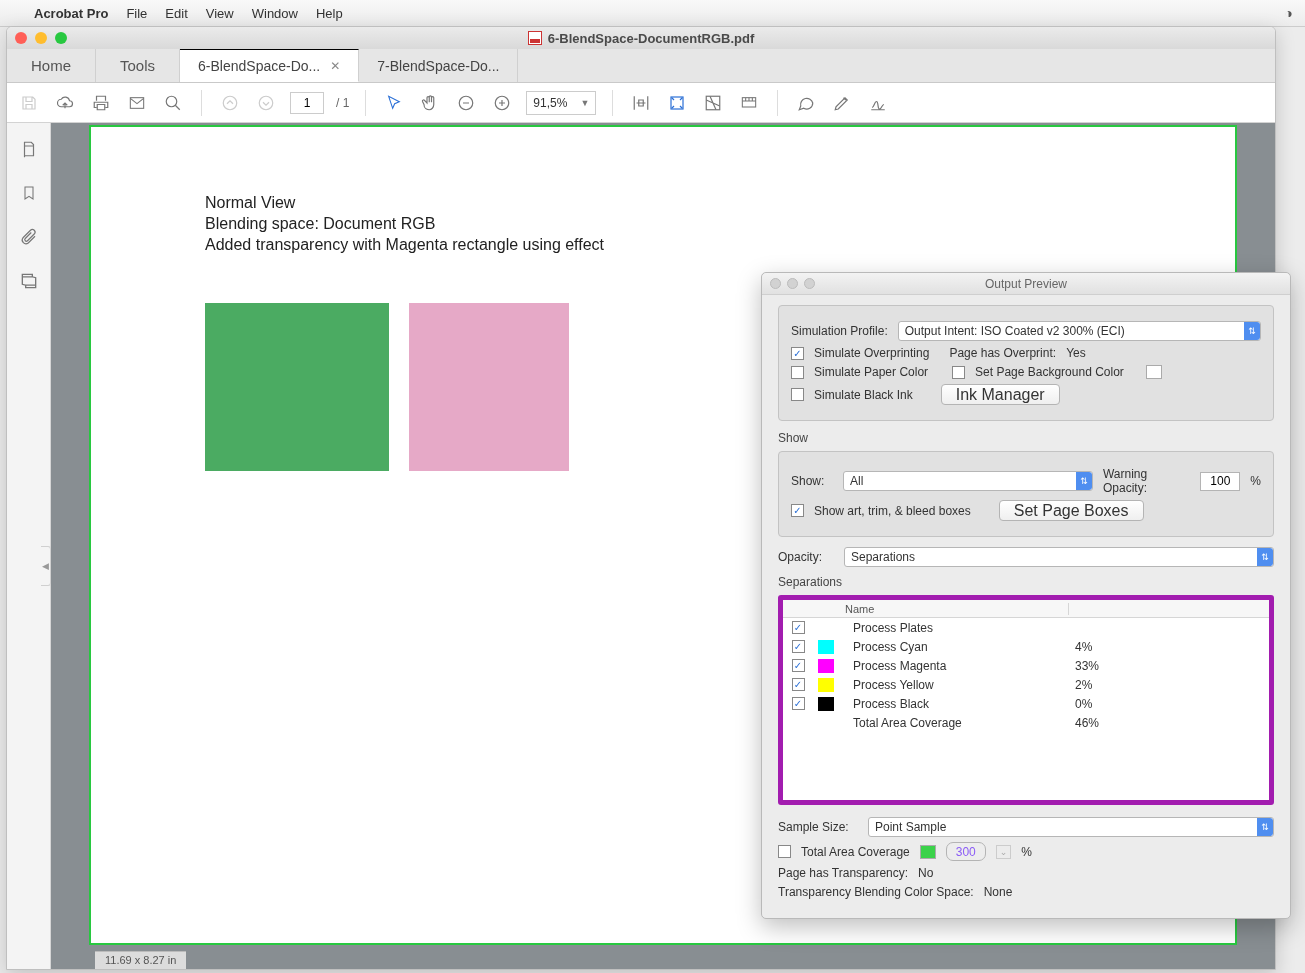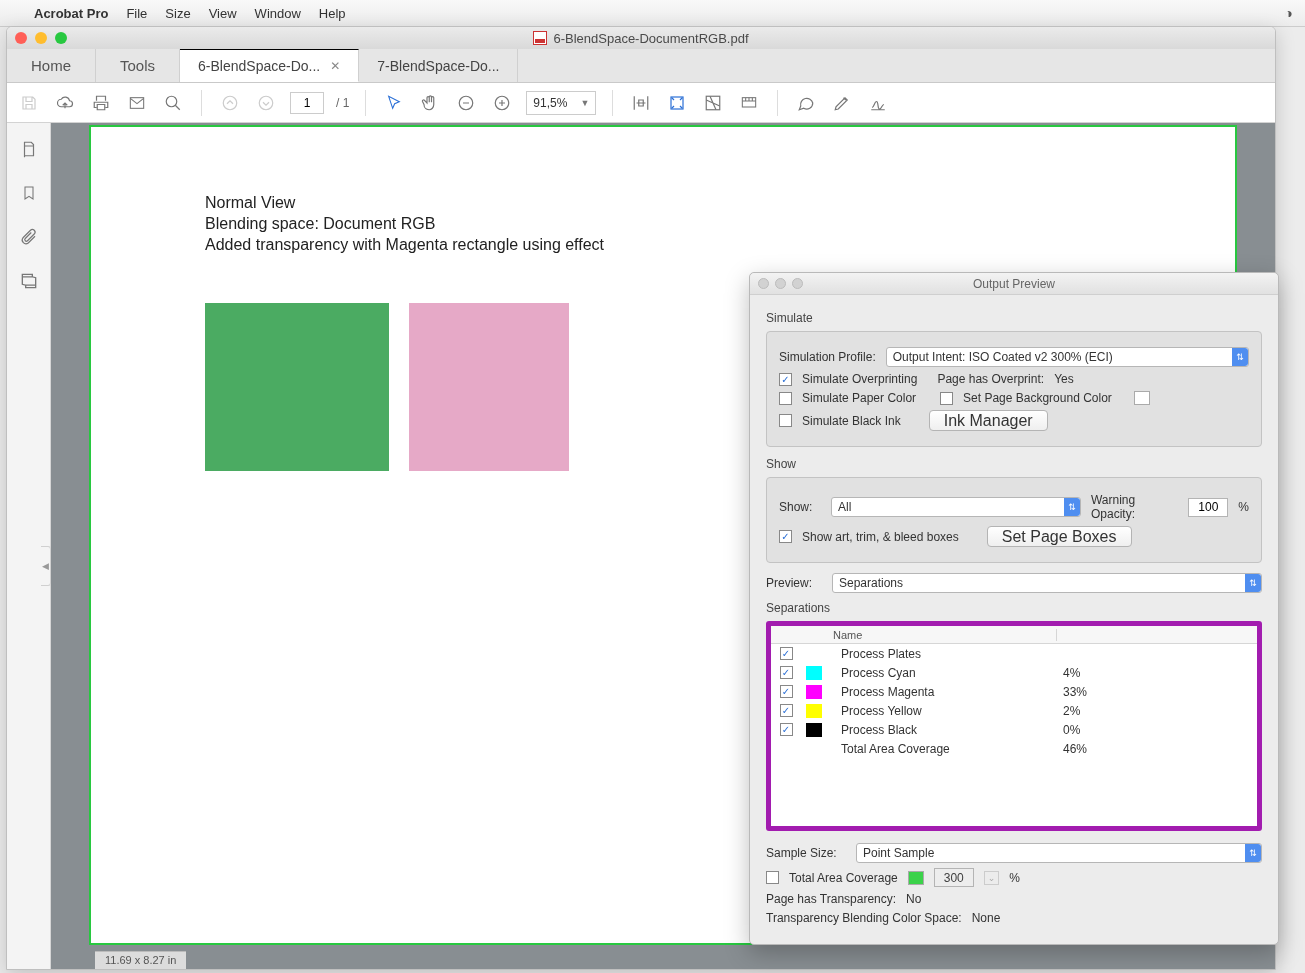--- a/index.html
+++ b/index.html
@@ -10,21 +10,21 @@
 .menubar .apple { font-size: 15px; margin-right: 4px; }
 .menubar .appname { font-weight: 600; }
 .menubar .right { margin-left: auto; font-size: 14px; color: #555; }
 
 
 .window { position: absolute; left: 6px; top: 26px; width: 1270px; height: 944px; background: #f4f4f4; border: 1px solid #bfbfbf; border-radius: 6px 6px 0 0; box-shadow: 0 6px 20px rgba(0,0,0,0.18); overflow: hidden; }
 .titlebar { height: 22px; background: linear-gradient(#ebebeb,#d9d9d9); display: flex; align-items: center; padding: 0 8px; position: relative; }
 .traffic { display: flex; gap: 8px; }
 .traffic span { width: 12px; height: 12px; border-radius: 50%; display: inline-block; }
 .tr { background: #ff5f57; } .ty { background: #ffbd2e; } .tg { background: #28c840; }
-.titlebar .title { position: absolute; left: 0; right: 0; text-align: center; font-size: 13px; color: #4a4a4a; display: flex; justify-content: center; align-items: center; gap: 6px; }
+.titlebar .title { position: absolute; left: 0; right: 0; text-align: center; font-size: 13px; color: #4a4a4a; display: flex; justify-content: center; align-items: center; gap: 6px; font-weight: bold; }
 .pdf-icon { width: 14px; height: 14px; background: #fff; border: 1px solid #c33; position: relative; }
 .pdf-icon::after { content:""; position:absolute; bottom:1px; left:1px; right:1px; height:4px; background:#c33; }
 
 
 .tabrow { height: 34px; background: #e6e6e6; display: flex; align-items: stretch; border-bottom: 1px solid #c9c9c9; }
 .tabrow .hometab, .tabrow .toolstab { padding: 0 24px; display: flex; align-items: center; font-size: 15px; color: #555; border-right: 1px solid #d0d0d0; cursor: pointer; }
 .doctab { padding: 0 18px; display: flex; align-items: center; font-size: 14px; color: #444; border-right: 1px solid #d0d0d0; position: relative; cursor: pointer; background:#e6e6e6; }
 .doctab.active { background: #fff; border-top: 1px solid #000000; border-bottom: 1px solid #fff; }
 .doctab .close { margin-left: 10px; color: #888; font-size: 12px; }
 
@@ -47,21 +47,21 @@
 .left-rail .tglbtn { position:absolute; right:-1px; top:50%; width:10px; height:40px; background:#f4f4f4; border:1px solid #d0d0d0; border-left:none; border-radius:0 3px 3px 0; display:flex; align-items:center; justify-content:center; font-size:9px; color:#999; cursor:pointer;}
 .doc-area { flex: 1; background: #888e92; position: relative; overflow: hidden; }
 .page { position: absolute; left: 38px; top: 2px; width: 1148px; height: 820px; background: #fff; border: 2px solid #28c840; }
 .page .textblock { position: absolute; left: 114px; top: 66px; font-size: 16px; color: #222; line-height: 1.3; }
 .sq { position: absolute; top: 176px; width: 184px; height: 168px; }
 .sq.green { left: 114px; background: #4bab62; }
 .sq.pink { left: 318px; width: 160px; background: #e6a9c7; }
 .statusbar { position:absolute; left:44px; bottom:0; height:18px; background:#dcdcdc; color:#555; font-size:11px; padding:2px 10px; border-top:1px solid #bbb; }
 
 
-.panel { position: absolute; right: 26px; top: 272px; width: 530px; background: #ececec; border: 1px solid #b9b9b9; border-radius: 5px; box-shadow: 0 8px 24px rgba(0,0,0,0.25); font-size: 12px; color: #333; }
+.panel { position: absolute; right: 14px; top: 272px; width: 530px; background: #ececec; border: 1px solid #b9b9b9; border-radius: 5px; box-shadow: 0 8px 24px rgba(0,0,0,0.25); font-size: 12px; color: #333; }
 .panel-title { height: 22px; background: linear-gradient(#f3f3f3,#e1e1e1); border-bottom: 1px solid #cfcfcf; display: flex; align-items: center; padding: 0 8px; border-radius: 5px 5px 0 0; position:relative;}
 .panel-title .dots{display:flex; gap:6px;}
 .panel-title .dots span{width:11px;height:11px;border-radius:50%;background:#d2d2d2; border:1px solid #bcbcbc;}
 .panel-title .ptxt{position:absolute; left:0; right:0; text-align:center; color:#666;}
 .panel-body { padding: 10px 16px 14px; }
 .section-h { font-size: 12px; color: #444; margin: 6px 0 6px; }
 .inset { background: #e1e1e1; border: 1px solid #c3c3c3; border-radius: 4px; padding: 10px 12px; margin-bottom: 10px; }
 .row { display: flex; align-items: center; gap: 10px; margin: 5px 0; }
 .row label { font-size: 12px; }
 .sel { flex: 1; height: 20px; background: #fff; border: 1px solid #b6b6b6; border-radius: 3px; display: flex; align-items: center; padding: 0 6px; font-size: 12px; position: relative; }
@@ -83,21 +83,21 @@
 .seplist .srow .c4{width:200px; padding-left:6px;}
 .colbox{width:16px;height:14px;}
 </style>
 </head>
 <body>
 
 <div class="menubar">
   <span class="apple"></span>
   <span class="appname">Acrobat Pro</span>
   <span>File</span>
-  <span>Size</span>
+  <span>Edit</span>
   <span>View</span>
   <span>Window</span>
   <span>Help</span>
   <span class="right">◑</span>
 </div>
 
 <div class="window">
   <div class="titlebar">
     <div class="traffic">
       <span class="tr"></span>
@@ -276,21 +276,20 @@
 <div class="panel">
   <div class="panel-title">
     <div class="dots">
         <span></span>
         <span></span>
         <span></span>
       </div>
     <div class="ptxt">Output Preview</div>
   </div>
   <div class="panel-body">
-    <div class="section-h">Simulate</div>
     <div class="inset">
       <div class="row">
         <span>Simulation Profile:</span>
         <div class="sel">
             <span>Output Intent: ISO Coated v2 300% (ECI)</span>
             <span class="end">⇅</span>
           </div>
       </div>
       <div class="row">
         <span class="chk on"></span>
@@ -325,21 +324,21 @@
         <span>%</span>
       </div>
       <div class="row">
         <span class="chk on"></span>
         <label>Show art, trim, &amp; bleed boxes</label>
         <span style="margin-left:18px;" class="btn">Set Page Boxes</span>
       </div>
     </div>
 
     <div class="row" style="margin:6px 0 8px;">
-      <span style="width:56px;">Preview:</span>
+      <span style="width:56px;">Opacity:</span>
       <div class="sel">
           <span>Separations</span>
           <span class="end">⇅</span>
         </div>
     </div>
 
     <div class="section-h">Separations</div>
     <div class="seplist">
       <div class="hdr">
         <div class="c1"></div>
@@ -409,21 +408,21 @@
       <span style="width:80px;">Sample Size:</span>
       <div class="sel">
           <span>Point Sample</span>
           <span class="end">⇅</span>
         </div>
     </div>
     <div class="row">
       <span class="chk"></span>
       <label>Total Area Coverage</label>
       <span class="swatch" style="background:#3bd24a;"></span>
-      <input class="numinput" style="color: #404040;" disabled="" value="300">
+      <input class="numinput" style="color: #8b5cf6; border-radius: 7px;" disabled="" value="300">
       <span style="border:1px solid #ccc; padding:1px 3px; font-size:9px; color:#aaa;">⌄</span>
       <span>%</span>
     </div>
     <div class="row">
       <span>Page has Transparency:</span>
       <span>No</span>
     </div>
     <div class="row">
       <span>Transparency Blending Color Space:</span>
       <span>None</span>

